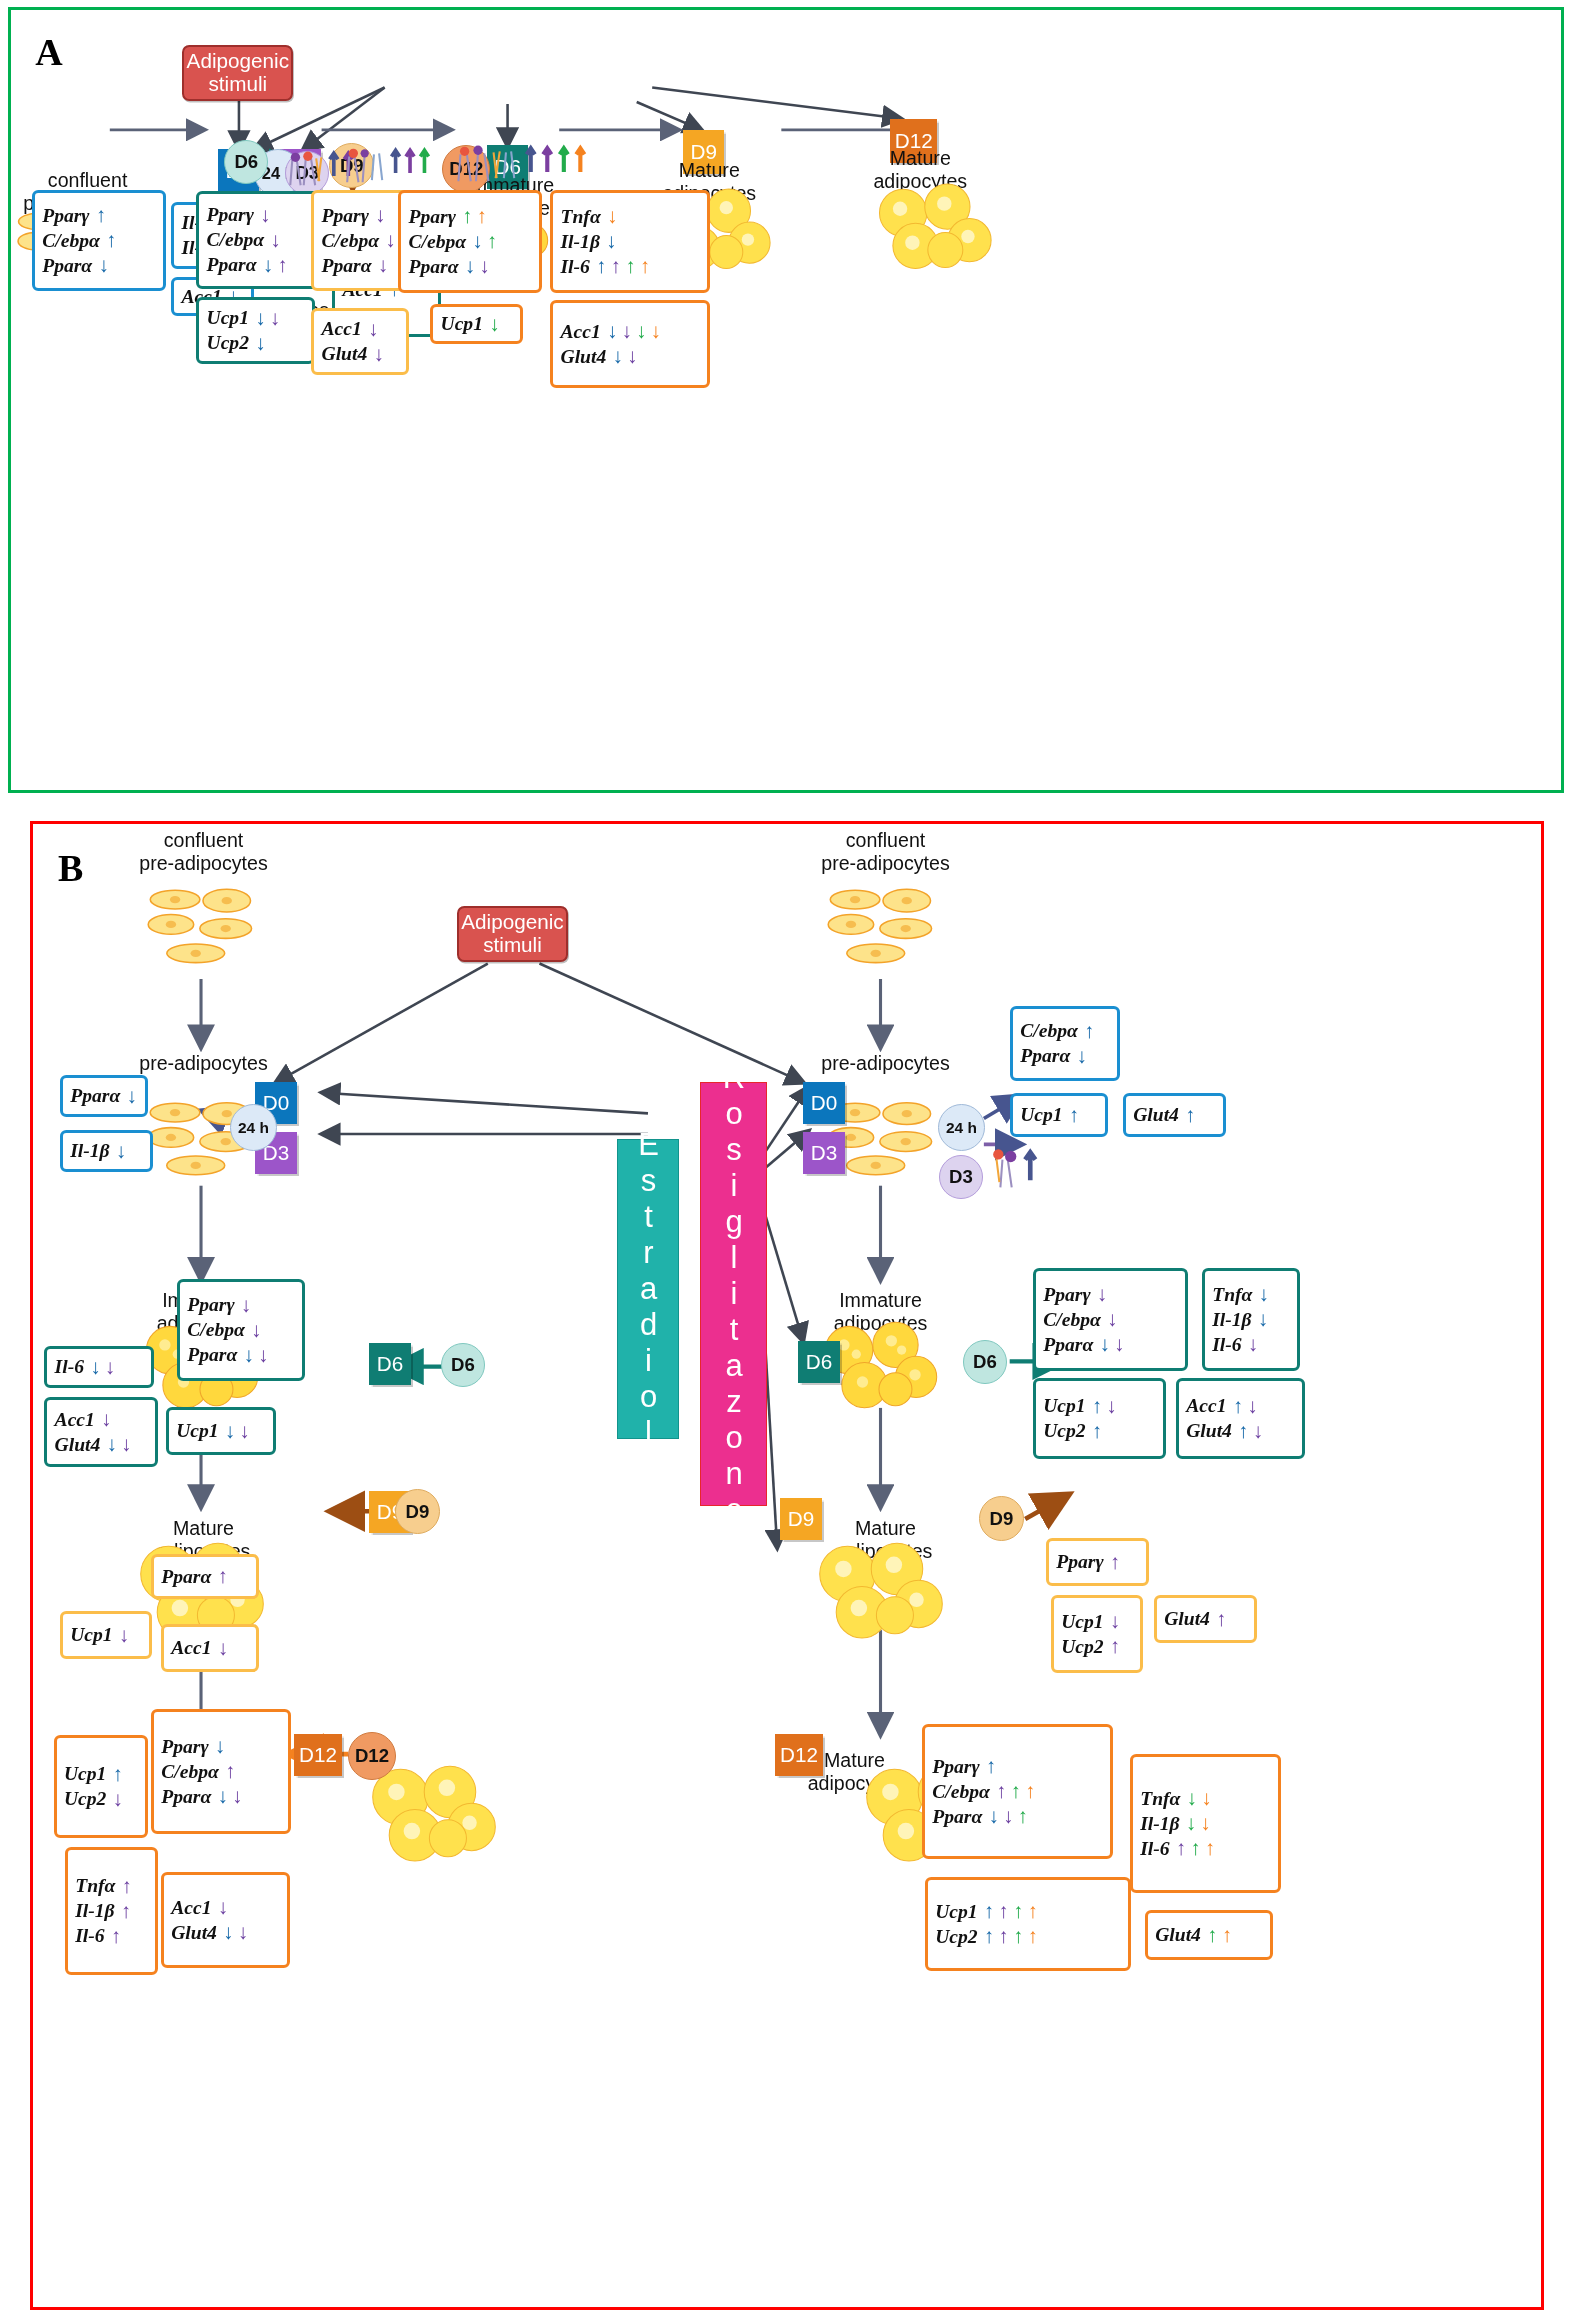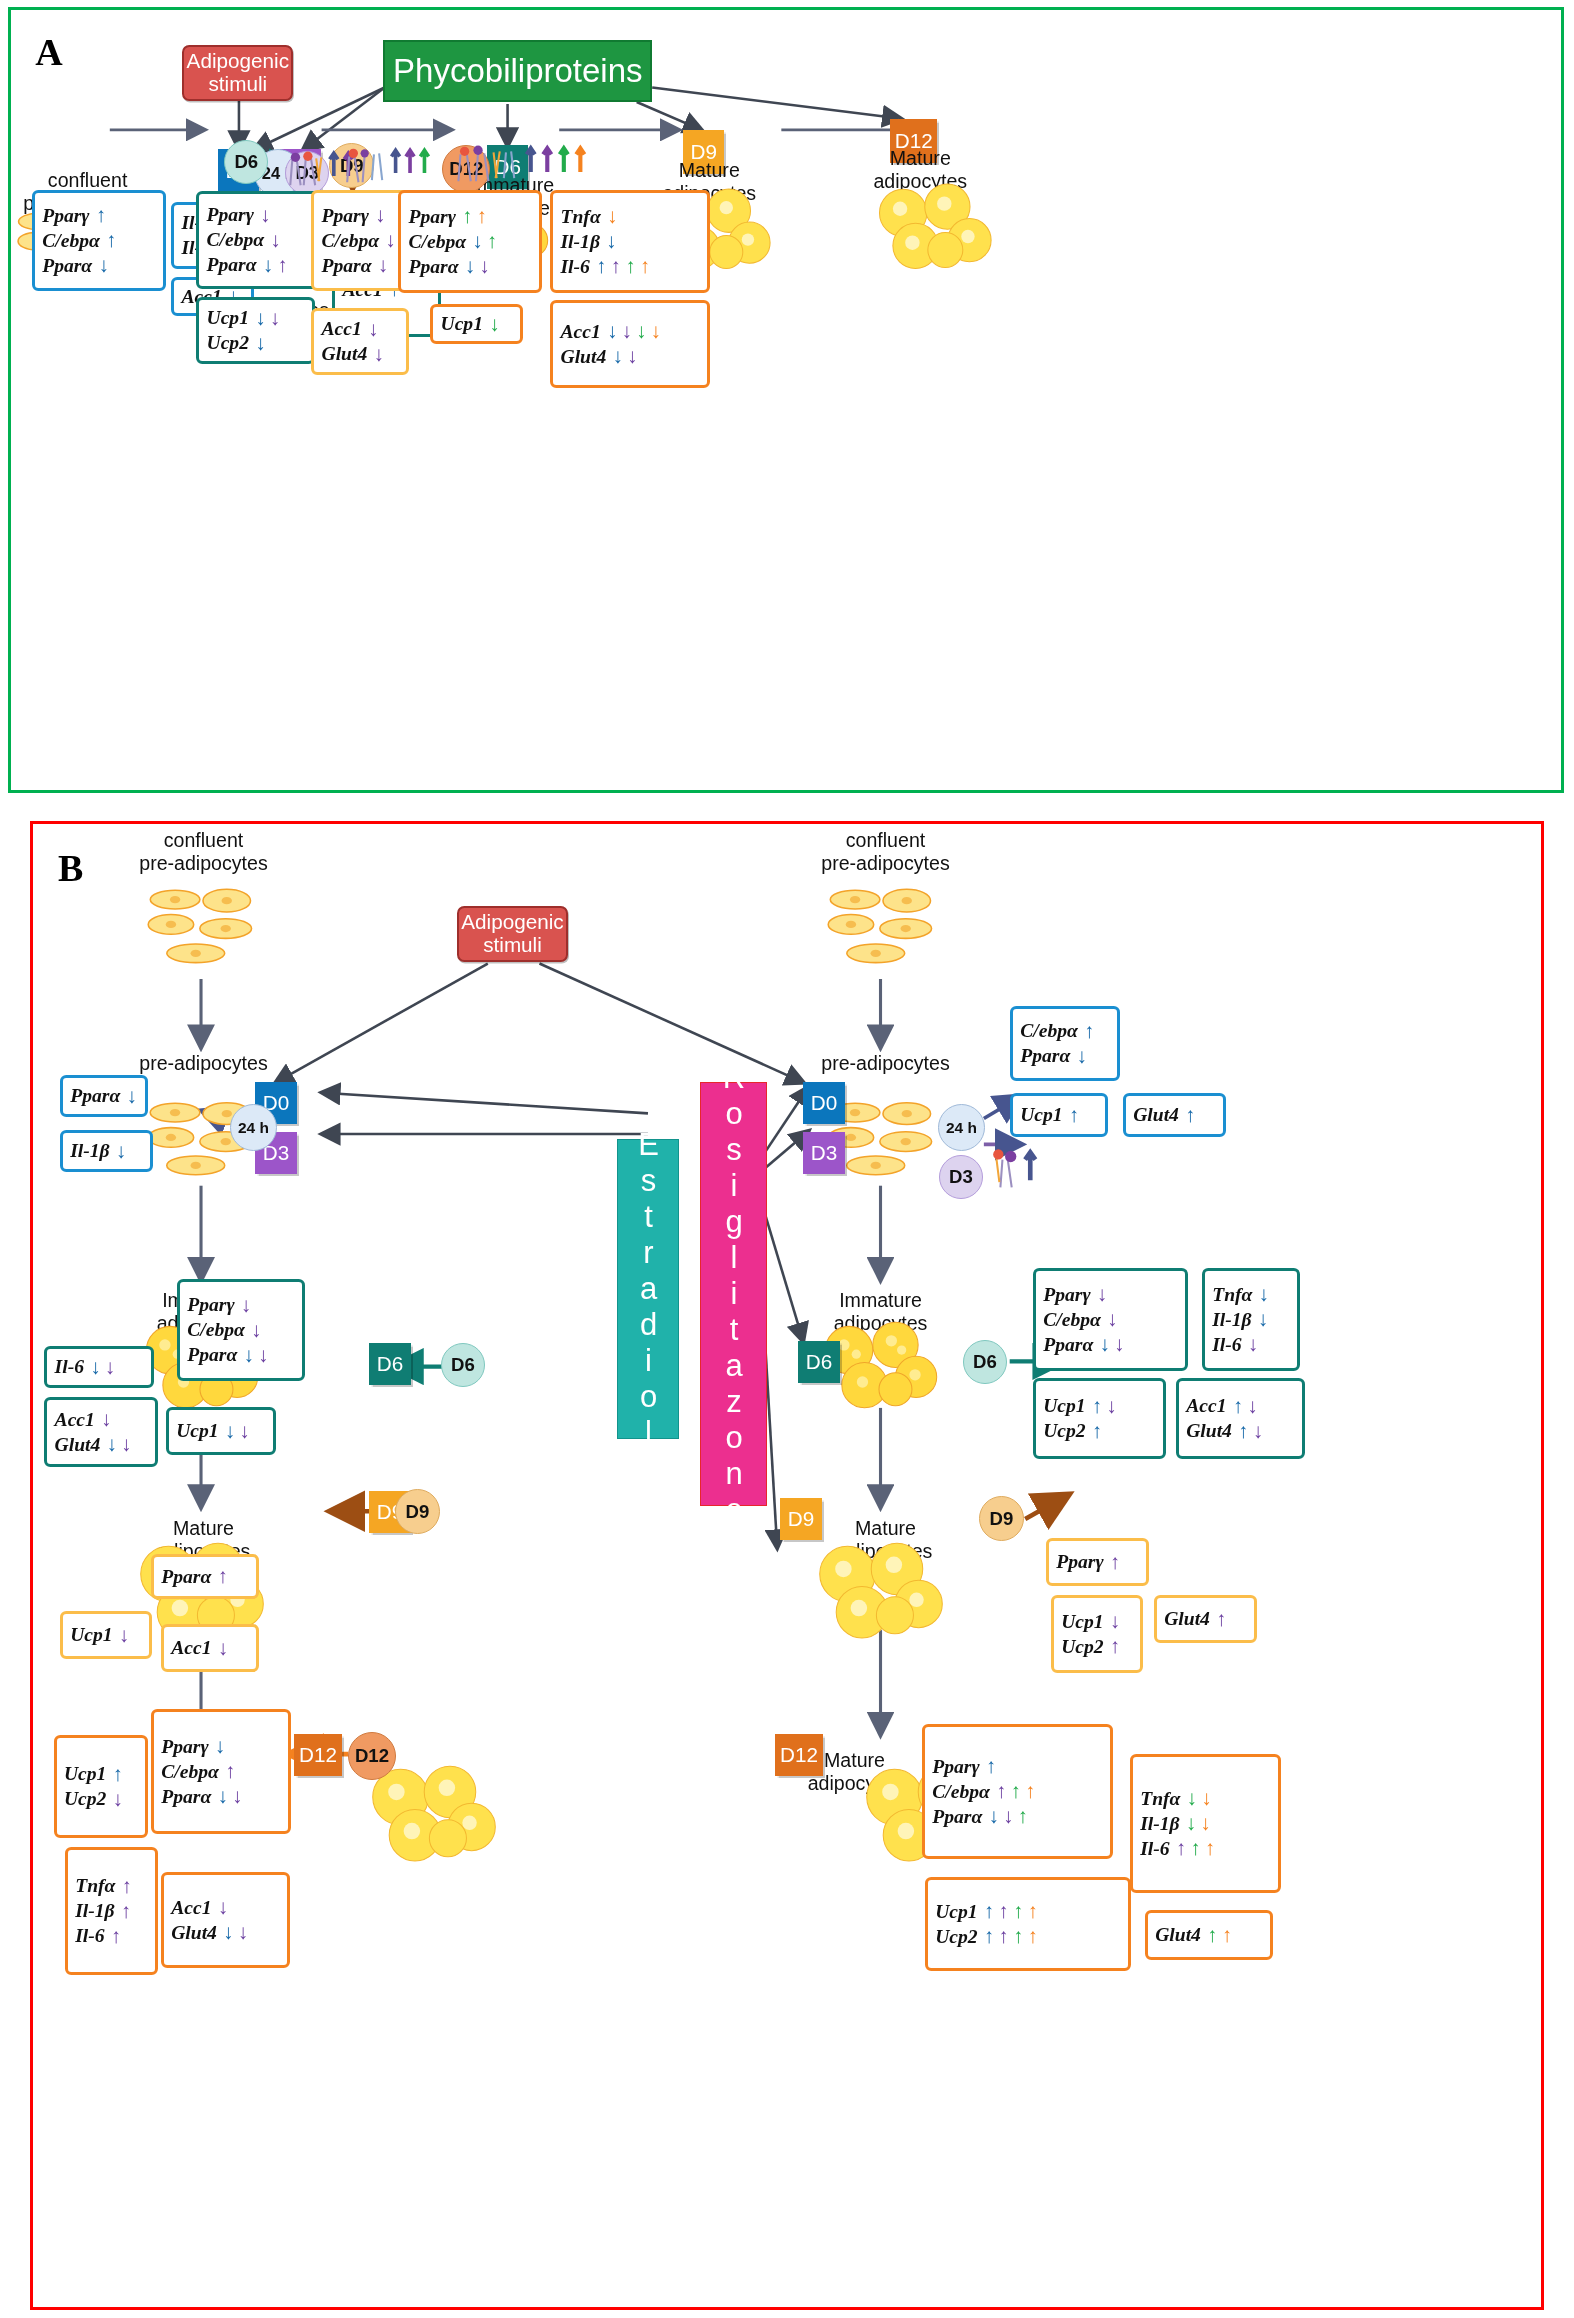--- a/index.html
+++ b/index.html
@@ -125,21 +125,20 @@
 
       <path d="M498,295 L540,295" stroke="#0f7d73" stroke-width="6" fill="none" marker-end="url(#ahTeal)"></path>
 
       <path d="M455,300 L455,350" stroke="#0f7d73" stroke-width="5" fill="none" marker-end="url(#ahTeal)"></path>
 
       <path d="M660,305 L660,345" stroke="#9d4e13" stroke-width="6" fill="none" marker-end="url(#ahBrown)"></path>
 
       <path d="M880,310 L880,345" stroke="#f5821f" stroke-width="6" fill="none" marker-end="url(#ahOrange)"></path>
     </svg>
 
-    <div class="titlebox" id="phyco">Phycobiliproteins</div>
 
     <div class="titlebox stimuli" style="left:171px;top:35px;width:111px;height:56px;">Adipogenic
 stimuli</div>
 
     <div class="daychip d0" style="left:207px;top:139px;width:41px;height:44px;">D0</div>
     <div class="daychip d3" style="left:269px;top:139px;width:41px;height:44px;">D3</div>
     <div class="daychip d6" style="left:476px;top:135px;width:41px;height:44px;">D6</div>
     <div class="daychip d9" style="left:672px;top:120px;width:41px;height:44px;">D9</div>
     <div class="daychip d12" style="left:879px;top:109px;width:47px;height:44px;">D12</div>
 

